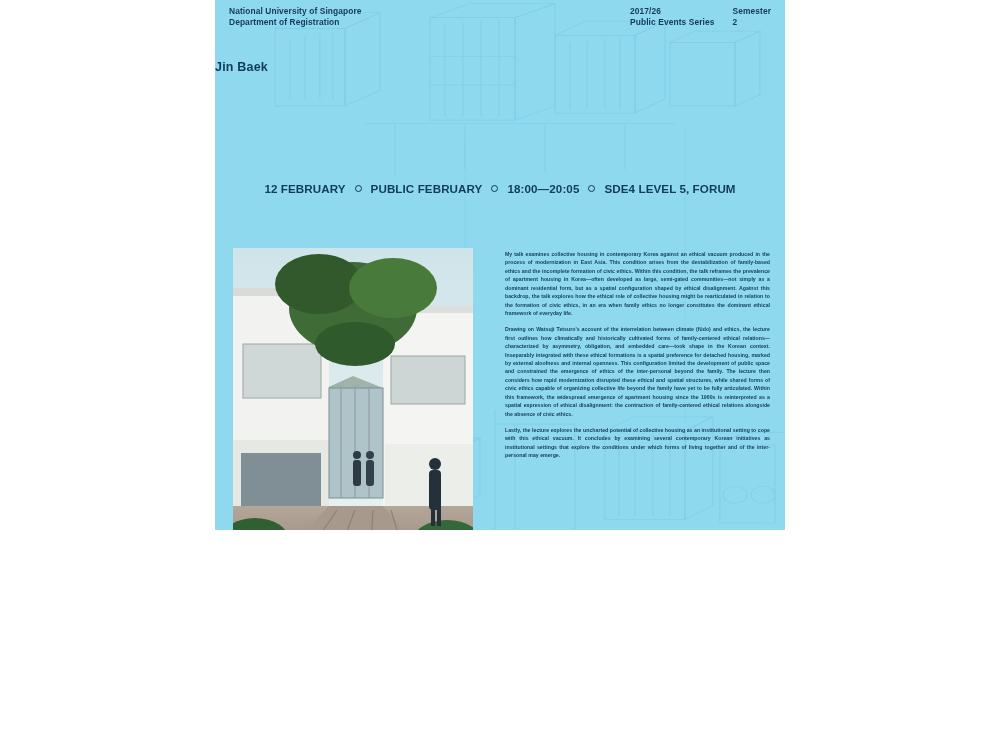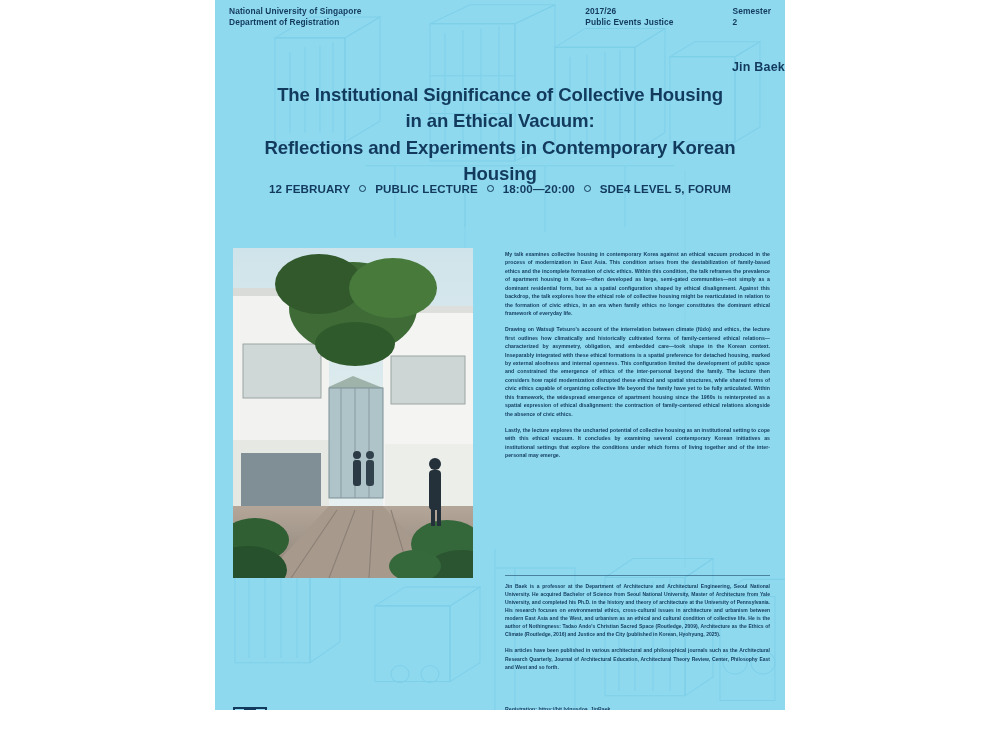--- a/index.html
+++ b/index.html
@@ -18,21 +18,21 @@
     height: 750px;
     background: #ffffff;
   }
 
   
   #poster {
     position: absolute;
     left: 215px;
     top: 0px;
     width: 570px;
-    height: 710px;
+    height: 530px;
     background: #8fd9ef;
     overflow: hidden;
     color: #123a5c;
   }
 
   
   .bg-art {
     position: absolute;
     inset: 0;
     pointer-events: none;
@@ -49,28 +49,28 @@
     display: flex;
     justify-content: space-between;
     align-items: flex-start;
     font-size: 8.4px;
     font-weight: bold;
     line-height: 1.32;
     letter-spacing: 0.1px;
   }
   .hdr-left div, .hdr-mid div, .hdr-right div { white-space: nowrap; }
   .hdr-mid { text-align: left; margin-left: auto; margin-right: 18px; }
-  .hdr-right { text-align: left; margin-left: 41px; }
+  .hdr-right { text-align: left; }
 
   
   .speaker {
     position: absolute;
     top: 60px;
     left: 0; right: 0;
-    text-align: right;
+    text-align: left;
     font-size: 12.5px;
     font-weight: bold;
     letter-spacing: 0.2px;
   }
   .title {
     position: absolute;
     top: 82px;
     left: 24px; right: 24px;
     text-align: center;
     font-size: 18.6px;
@@ -236,41 +236,36 @@
       </svg>
     </div>
 
     <div class="hdr">
       <div class="hdr-left">
         <div>National University of Singapore</div>
         <div>Department of Registration</div>
       </div>
       <div class="hdr-mid">
         <div>2017/26</div>
-        <div>Public Events Justice</div>
+        <div>Public Events Series</div>
       </div>
       <div class="hdr-right">
         <div>Semester</div>
         <div>2</div>
       </div>
     </div>
 
     <div class="speaker">Jin Baek</div>
-    <div class="title">
-      <div>The Institutional Significance of Collective Housing</div>
-      <div>in an Ethical Vacuum:</div>
-      <div>Reflections and Experiments in Contemporary Korean Housing</div>
-    </div>
 
     <div class="details">
       <span>12 FEBRUARY</span>
       <span class="dot-sep"></span>
-      <span>PUBLIC LECTURE</span>
+      <span>PUBLIC FEBRUARY</span>
       <span class="dot-sep"></span>
-      <span>18:00—20:00</span>
+      <span>18:00—20:05</span>
       <span class="dot-sep"></span>
       <span>SDE4 LEVEL 5, FORUM</span>
     </div>
 
     <div class="photo">
       <svg viewBox="0 0 240 330" preserveAspectRatio="none" xmlns="http://www.w3.org/2000/svg">
         <defs>
           <linearGradient id="sky" x1="0" y1="0" x2="0" y2="1">
             <stop offset="0%" stop-color="#cfe4ea"></stop>
             <stop offset="100%" stop-color="#eef3f2"></stop>

